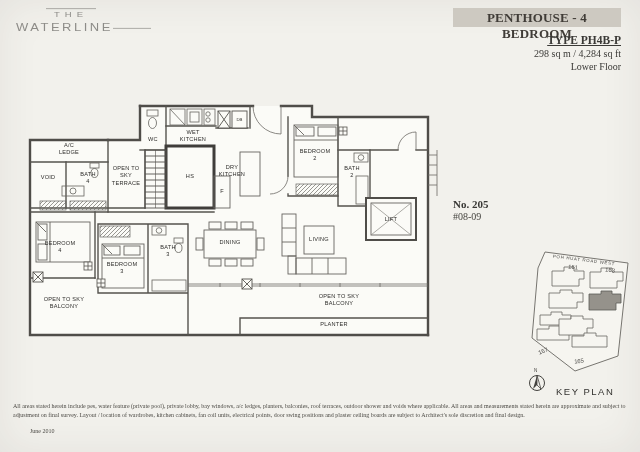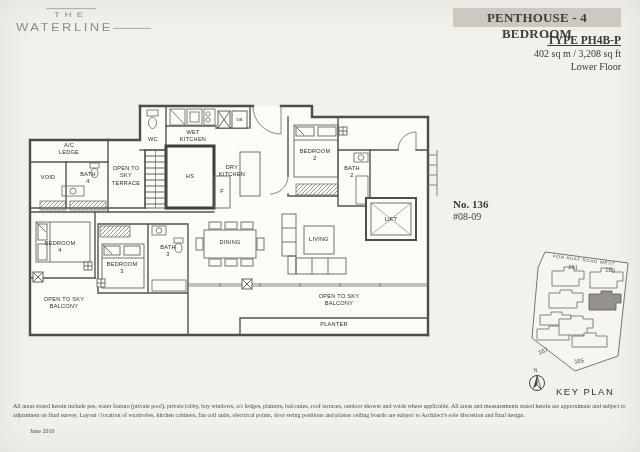--- a/index.html
+++ b/index.html
@@ -250,25 +250,25 @@
     </g>
   </svg>
 
   <div class="logo">
     <div class="logo-the">THE</div>
     <div class="logo-wl"><span>WATERLINE</span><span class="logo-rule"></span></div>
   </div>
 
   <div class="title-bar">PENTHOUSE - 4 BEDROOM</div>
   <div class="type-label">TYPE PH4B-P</div>
-  <div class="area-label">402 sq m / 3,208 sq ft</div>
+  <div class="area-label">298 sq m / 4,284 sq ft</div>
   <div class="floor-label">Lower Floor</div>
 
   <div class="unit-no">
-    <div class="no">No. 136</div>
+    <div class="no">No. 205</div>
     <div class="stack">#08-09</div>
   </div>
 
   <div class="rl" style="left:69px;top:149px;">A/C
 LEDGE</div>
   <div class="rl" style="left:48px;top:178px;">VOID</div>
   <div class="rl" style="left:88px;top:178px;">BATH
 4</div>
   <div class="rl" style="left:126px;top:176px;">OPEN TO
 SKY

